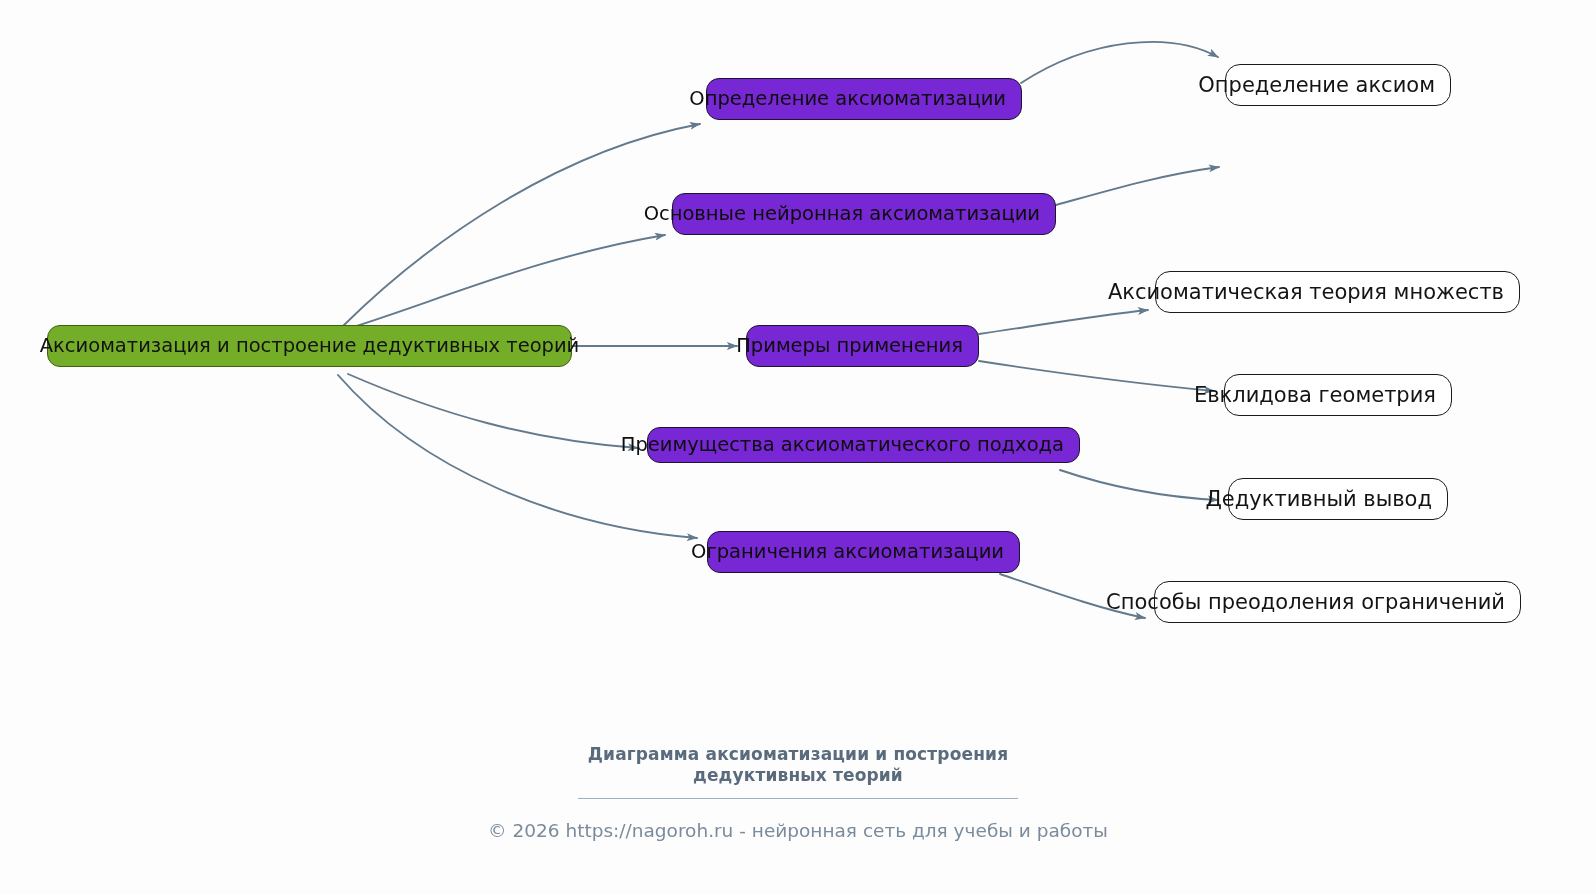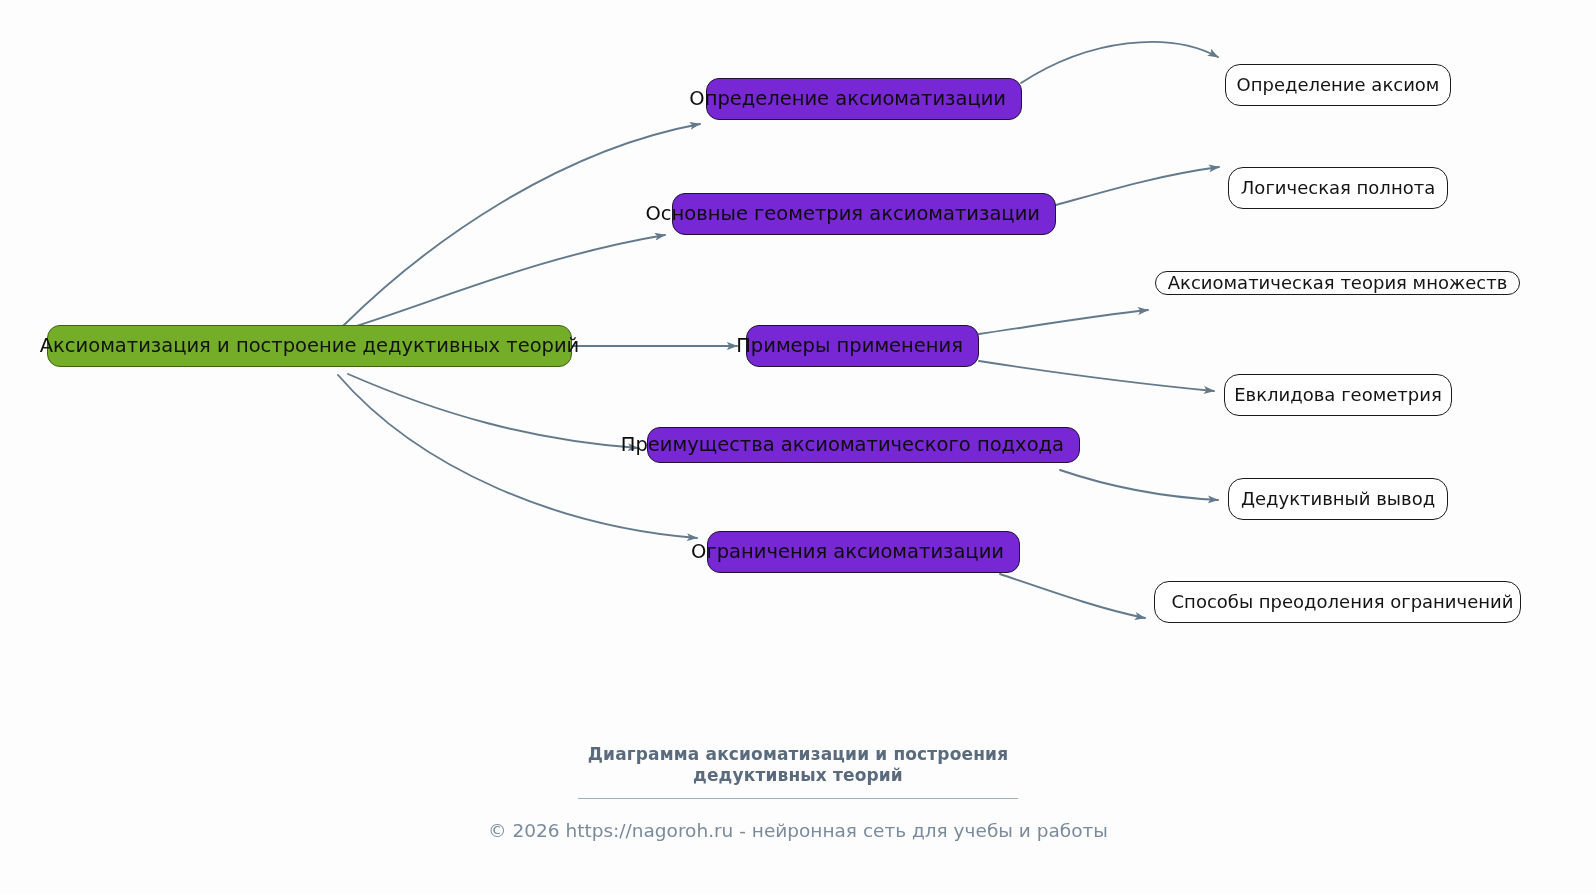--- a/index.html
+++ b/index.html
@@ -67,22 +67,23 @@
     padding: 0 15px;
     justify-content: flex-end;
   }
 
   
   .node-leaf {
     background: #ffffff;
     border: 1.4px solid #1b1b1b;
     border-radius: 15px;
     color: #141414;
-    font-size: 18px;
+    font-size: 21px;
     padding: 0 15px;
+    justify-content: flex-end;
   }
 
   
   #caption-block {
     position: absolute;
     left: 0;
     top: 704px;
     width: 1596px;
     text-align: center;
     margin-top: 40px;
@@ -151,44 +152,41 @@
 
   <div class="node node-root" style="left:47px; top:325px; width:525px; height:42px;">
     <span class="node-label">Аксиоматизация и построение дедуктивных теорий</span>
   </div>
 
   <div class="node node-branch" style="left:706px; top:78px; width:316px; height:42px;">
     <span class="node-label">Определение аксиоматизации</span>
   </div>
 
   <div class="node node-branch" style="left:672px; top:193px; width:384px; height:42px;">
-    <span class="node-label">Основные геометрия аксиоматизации</span>
+    <span class="node-label">Основные нейронная аксиоматизации</span>
   </div>
 
   <div class="node node-branch" style="left:746px; top:325px; width:233px; height:42px;">
     <span class="node-label">Примеры применения</span>
   </div>
 
   <div class="node node-branch" style="left:647px; top:427px; width:433px; height:36px;">
     <span class="node-label">Преимущества аксиоматического подхода</span>
   </div>
 
   <div class="node node-branch" style="left:707px; top:531px; width:313px; height:42px;">
     <span class="node-label">Ограничения аксиоматизации</span>
   </div>
 
   <div class="node node-leaf" style="left:1225px; top:64px; width:226px; height:42px;">
     <span class="node-label">Определение аксиом</span>
   </div>
 
-  <div class="node node-leaf" style="left:1228px; top:167px; width:220px; height:42px;">
-    <span class="node-label">Логическая полнота</span>
-  </div>
-
-  <div class="node node-leaf" style="left:1155px; top:271px; width:365px; height:24px;">
+
+  <div class="node node-leaf" style="left:1155px; top:271px; width:365px; height:42px;">
     <span class="node-label">Аксиоматическая теория множеств</span>
   </div>
 
   <div class="node node-leaf" style="left:1224px; top:374px; width:228px; height:42px;">
     <span class="node-label">Евклидова геометрия</span>
   </div>
 
   <div class="node node-leaf" style="left:1228px; top:478px; width:220px; height:42px;">
     <span class="node-label">Дедуктивный вывод</span>
   </div>

